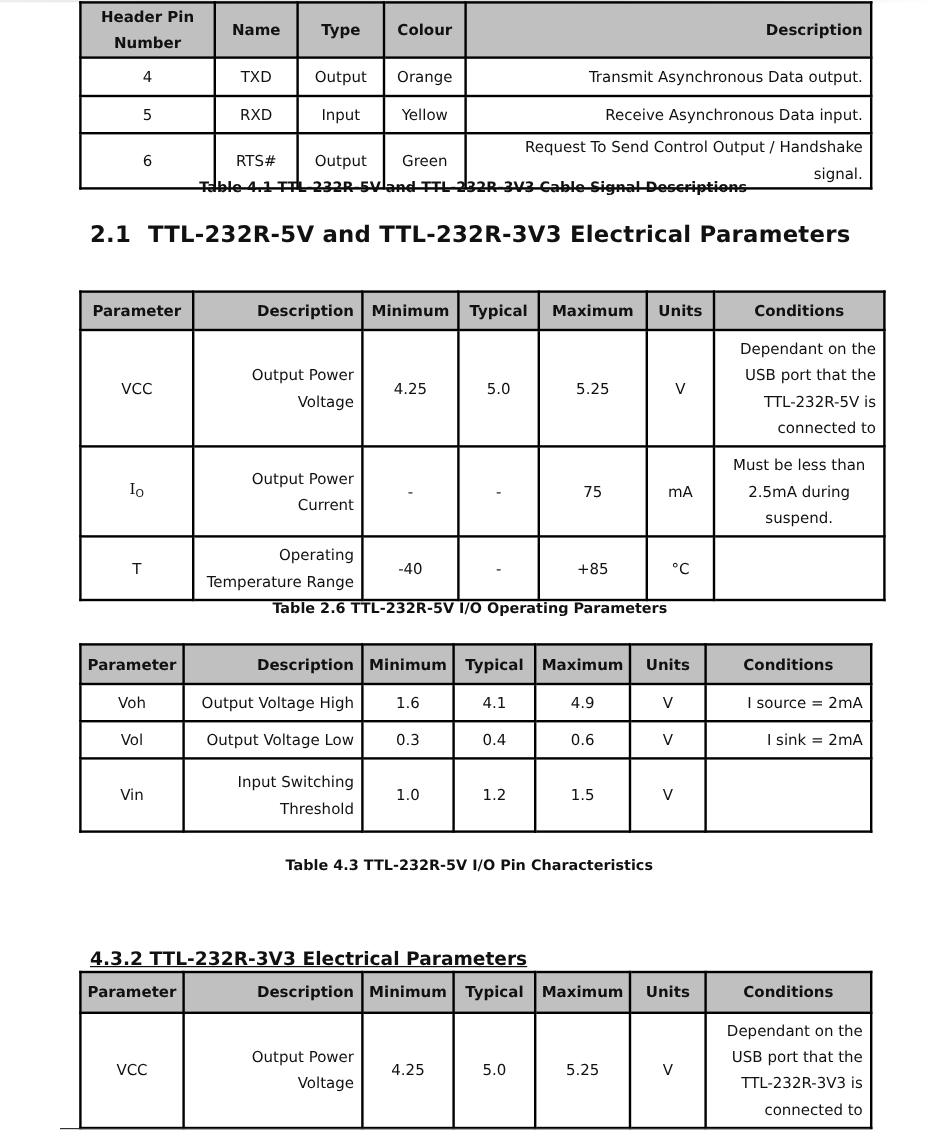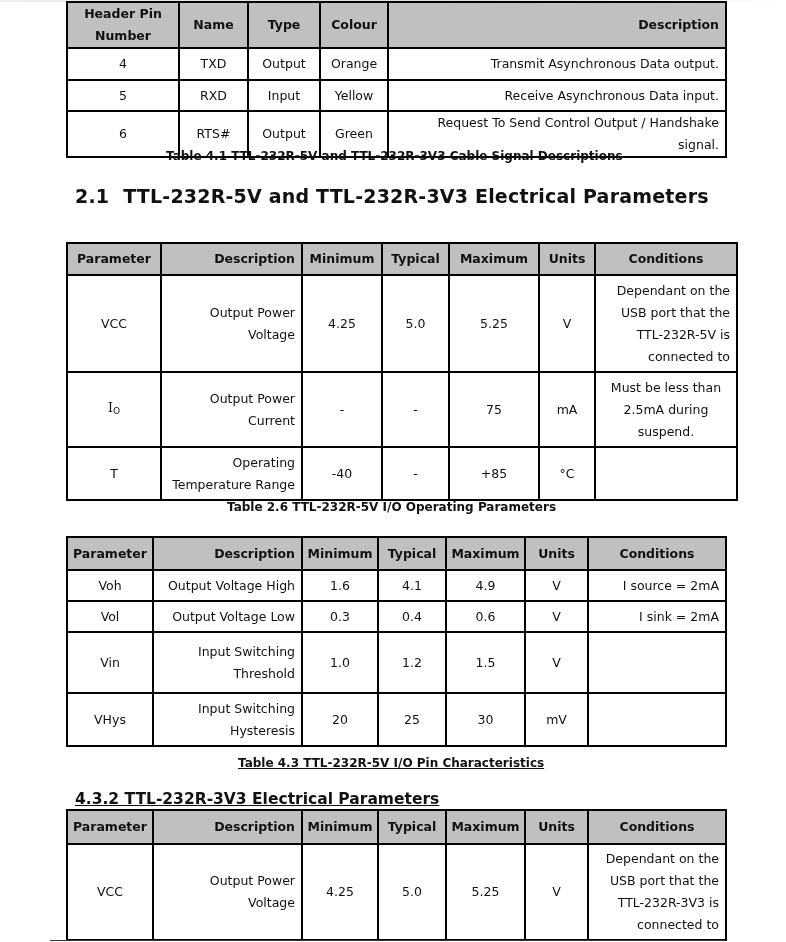--- a/index.html
+++ b/index.html
@@ -161,32 +161,23 @@
   </tr>
   <tr style="height:61px">
     <td class="c">Vin</td>
     <td class="l">Input Switching Threshold</td>
     <td class="c">1.0</td>
     <td class="c">1.2</td>
     <td class="c">1.5</td>
     <td class="c">V</td>
     <td class="l"></td>
   </tr>
-  <tr style="height:53px">
-    <td class="c">VHys</td>
-    <td class="l">Input Switching Hysteresis</td>
-    <td class="c">20</td>
-    <td class="c">25</td>
-    <td class="c">30</td>
-    <td class="c">mV</td>
-    <td class="l"></td>
-  </tr>
-</tbody>
-  </table>
-<div class="caption" style="left:238px; top:756px;text-decoration:underline;">Table 4.3 TTL-232R-5V I/O Pin Characteristics</div>
+</tbody>
+  </table>
+<div class="caption" style="left:238px; top:714px;">Table 4.3 TTL-232R-5V I/O Pin Characteristics</div>
 
 <div class="h3" style="top:746px;text-decoration:underline;">4.3.2 TTL-232R-3V3 Electrical Parameters</div>
 
 <table style="left:66px; top:809px; width:659px;">
   <colgroup>
       <col style="width:86px">
       <col style="width:149px">
       <col style="width:76px">
       <col style="width:68px">
       <col style="width:79px">

